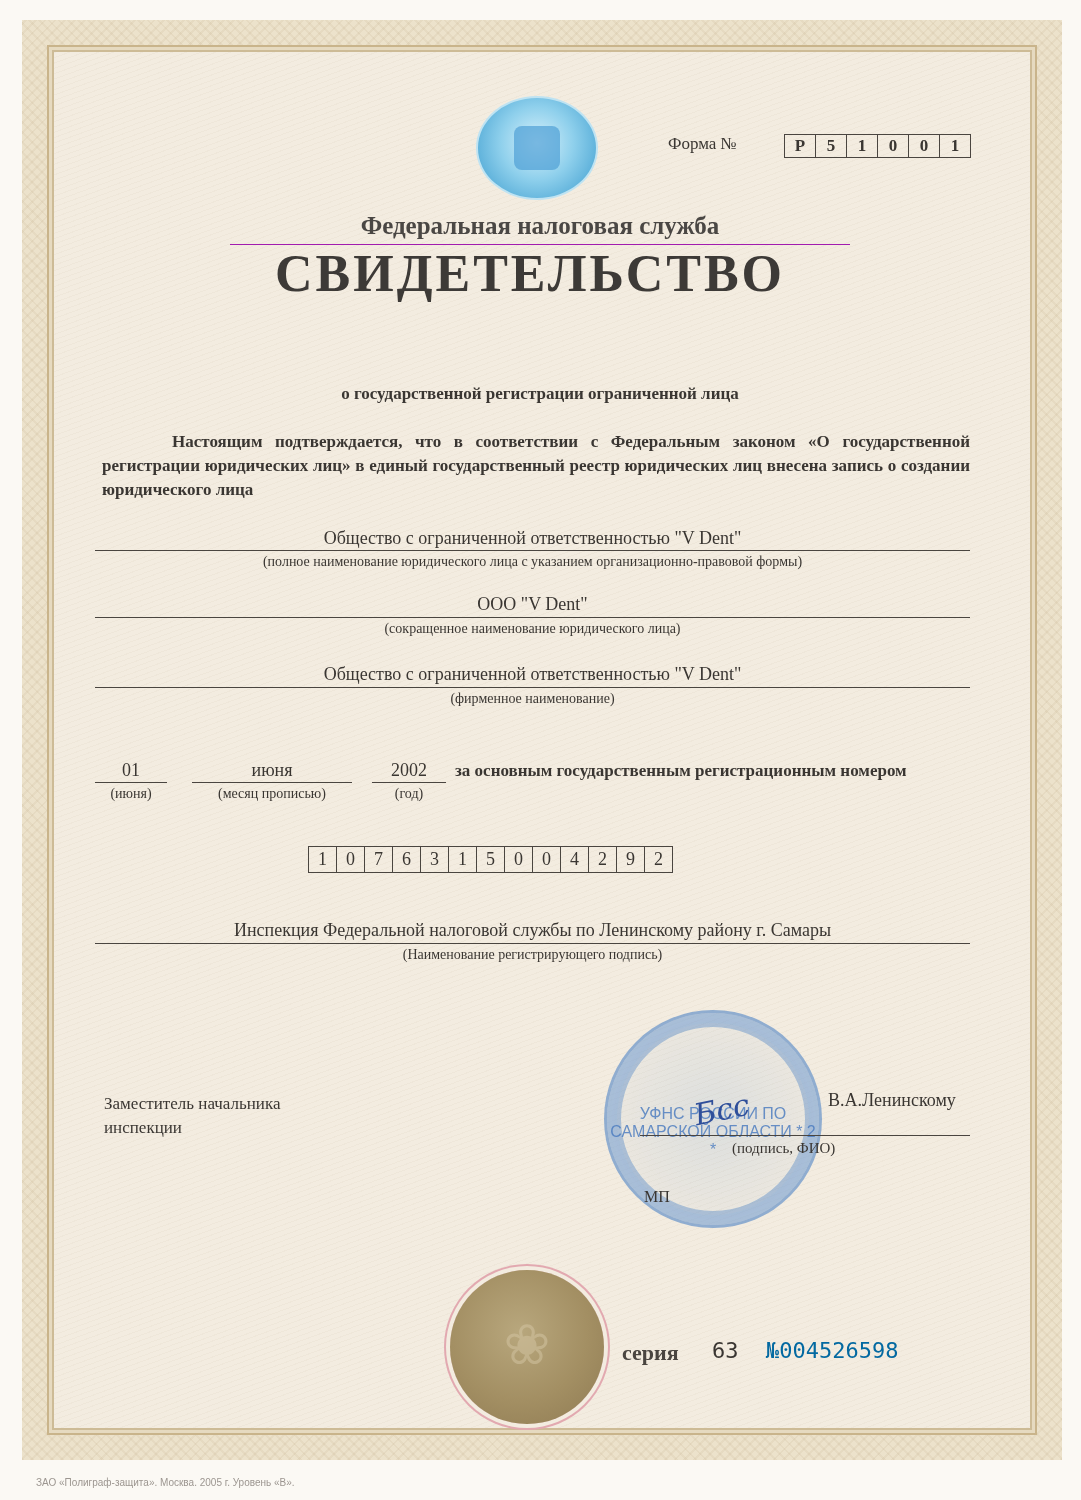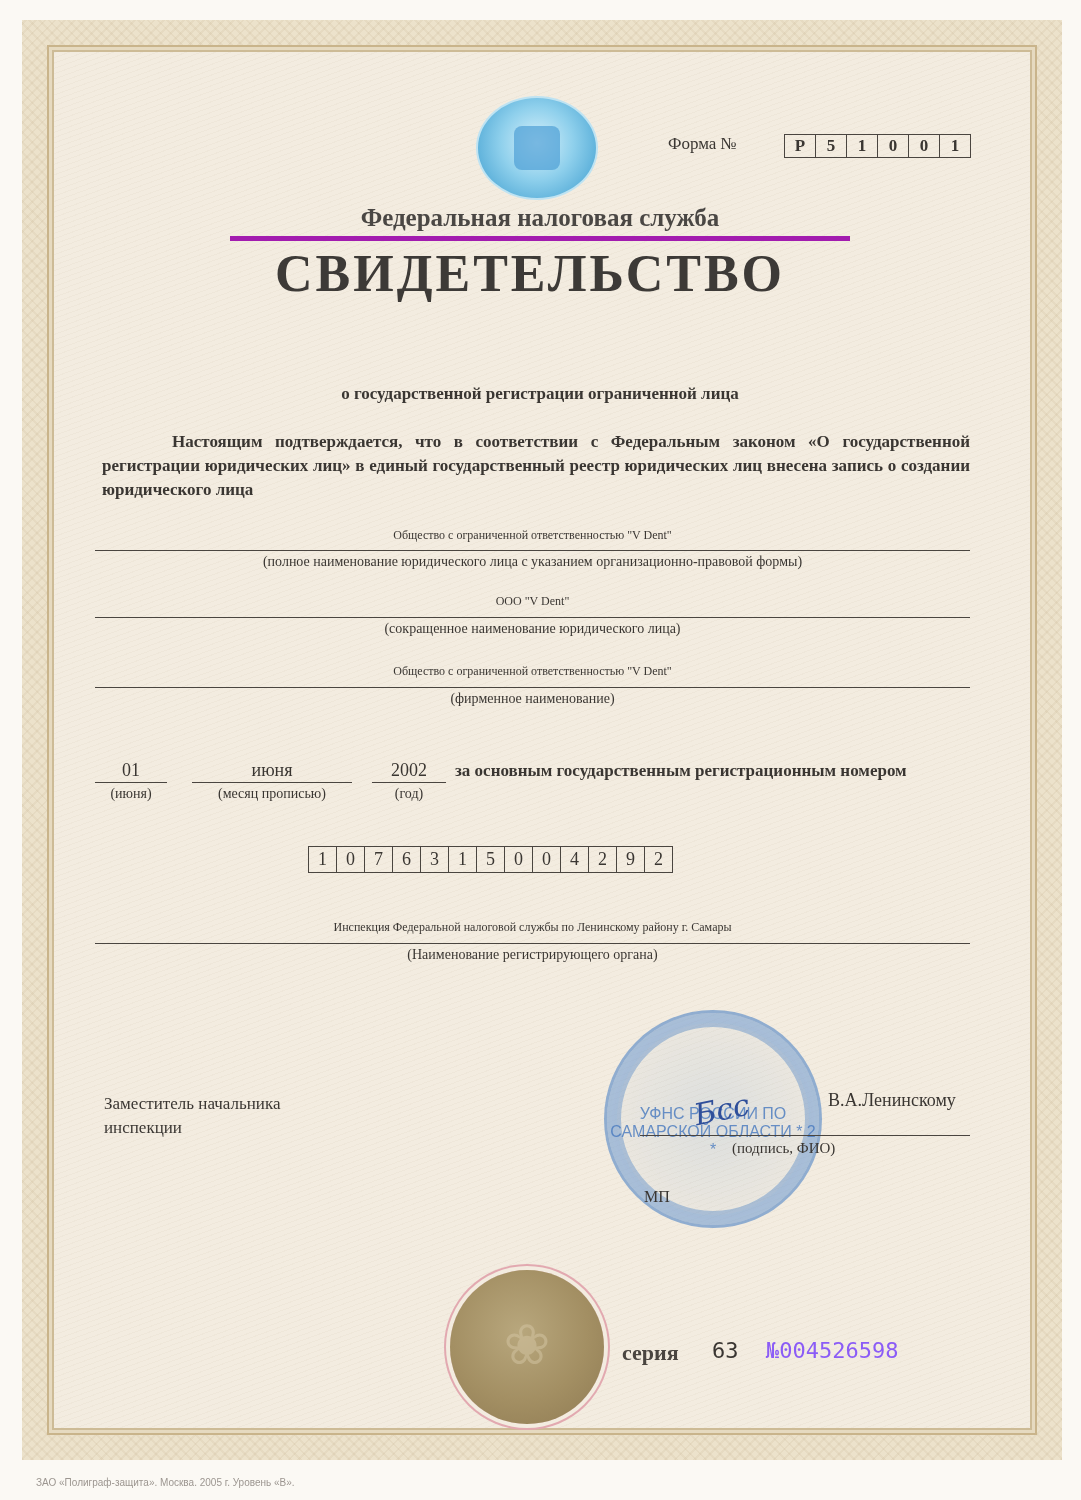--- a/index.html
+++ b/index.html
@@ -28,25 +28,25 @@
   .hologram {
     left: 476px; top: 96px; width: 118px; height: 100px; border-radius: 50%;
     background: radial-gradient(circle at 50% 45%, #d8f1fb 0%, #8fd0ec 45%, #5fb2db 75%, #b9dff0 100%);
     border: 2px solid #bfe3f2;
   }
   .hologram .core { position:absolute; left:36px; top:28px; width:46px; height:44px; border-radius:8px; background:#4ea0d6; opacity:.7; }
   .form-label { left: 668px; top: 134px; font-size: 17px; }
   .form-boxes { left: 784px; top: 134px; display: flex; border: 1.5px solid #4a4540; }
   .form-boxes span { width: 30px; height: 22px; text-align: center; font-weight: bold; font-size: 17px; line-height: 22px; border-right: 1.5px solid #4a4540; }
   .form-boxes span:last-child { border-right: none; }
-  .agency { left: 230px; top: 204px; width: 620px; font-size: 25px; font-weight: bold; color:#4a4744; border-bottom: 5px solid #a21caf; padding-bottom: 4px; }
+  .agency { left: 230px; top: 212px; width: 620px; font-size: 25px; font-weight: bold; color:#4a4744; border-bottom: 1px solid #a21caf; padding-bottom: 4px; }
   .title { left: 160px; top: 244px; width: 740px; font-size: 52px; font-weight: bold; letter-spacing: 3px; color:#3d3a37; }
   .subtitle { left: 140px; top: 384px; width: 800px; font-size: 17px; font-weight: bold; }
   .para { left: 102px; top: 430px; width: 868px; font-size: 17px; font-weight: bold; line-height: 24px; text-align: justify; text-indent: 70px; }
-  .field-value { left: 95px; width: 875px; font-size: 12px; }
+  .field-value { left: 95px; width: 875px; font-size: 18px; }
   .field-line { left: 95px; width: 875px; height: 0; border-top: 1px solid #4a4540; }
   .field-caption { left: 95px; width: 875px; font-size: 14px; }
   .date-part { font-size: 18px; text-align: center; }
   .date-line { border-top: 1px solid #4a4540; height: 0; }
   .date-cap { font-size: 14px; text-align: center; }
   .ogrn-boxes { left: 308px; top: 846px; display: flex; border: 1.5px solid #4a4540; }
   .ogrn-boxes span { width: 27px; height: 25px; text-align: center; font-size: 18px; line-height: 25px; border-right: 1.5px solid #4a4540; }
   .ogrn-boxes span:last-child { border-right: none; }
   .stamp {
     left: 604px; top: 1010px; width: 212px; height: 212px; border-radius: 50%;
@@ -57,21 +57,21 @@
   .stamp-text { position:absolute; left:0; right:0; top:92px; text-align:center; color: rgba(70,120,190,0.8); font-family: "Liberation Sans", sans-serif; font-size: 16px; }
   .signature { left: 694px; top: 1092px; font-size: 30px; font-style: italic; color: #2f4f9a; font-family: "DejaVu Serif", serif; transform: rotate(-12deg); }
   .gold-seal {
     left: 450px; top: 1270px; width: 154px; height: 154px; border-radius: 50%;
     background: radial-gradient(circle at 45% 40%, #b8a77d 0%, #a38f63 55%, #8e7a52 100%);
     box-shadow: 0 0 0 4px #f3ece0, 0 0 0 6px #e2a9b0;
   }
   .gold-seal .eagle { position:absolute; left: 0; right:0; top: 42px; text-align:center; font-size: 56px; color: rgba(210,195,160,0.55); }
   .series-label { left: 622px; top: 1340px; font-size: 22px; font-weight: bold; color:#4a4540; }
   .series-num { left: 712px; top: 1338px; font-size: 22px; font-family: "DejaVu Sans Mono", monospace; color:#3a3632; }
-  .number { left: 766px; top: 1338px; font-size: 22px; font-family: "DejaVu Sans Mono", monospace; color:#8b5cf6; }
+  .number { left: 766px; top: 1338px; font-size: 22px; font-family: "DejaVu Sans Mono", monospace; color:#0369a1; }
   .footer { left: 36px; top: 1477px; font-size: 10px; font-family: "Liberation Sans", sans-serif; color: #9c9690; }
 </style>
 </head>
 <body>
 
 <div class="sheet">
   <div class="inner"></div>
 </div>
 
 <div class="abs hologram">
@@ -130,21 +130,21 @@
   <span>0</span>
   <span>0</span>
   <span>4</span>
   <span>2</span>
   <span>9</span>
   <span>2</span>
 </div>
 
 <div class="abs field-value center" style="top:920px;">Инспекция Федеральной налоговой службы по Ленинскому району г. Самары</div>
 <div class="abs field-line" style="top:943px;"></div>
-<div class="abs field-caption center" style="top:947px;">(Наименование регистрирующего органа)</div>
+<div class="abs field-caption center" style="top:947px;">(Наименование регистрирующего подпись)</div>
 
 <div class="abs" style="left:104px; top:1092px; font-size:17px; line-height:24px;">
   <div>Заместитель начальника</div>
   <div>инспекции</div>
 </div>
 
 <div class="abs stamp">
   <div class="stamp-text">УФНС РОССИИ ПО САМАРСКОЙ ОБЛАСТИ * 2 *</div>
 </div>
 <div class="abs signature">Бсс</div>

